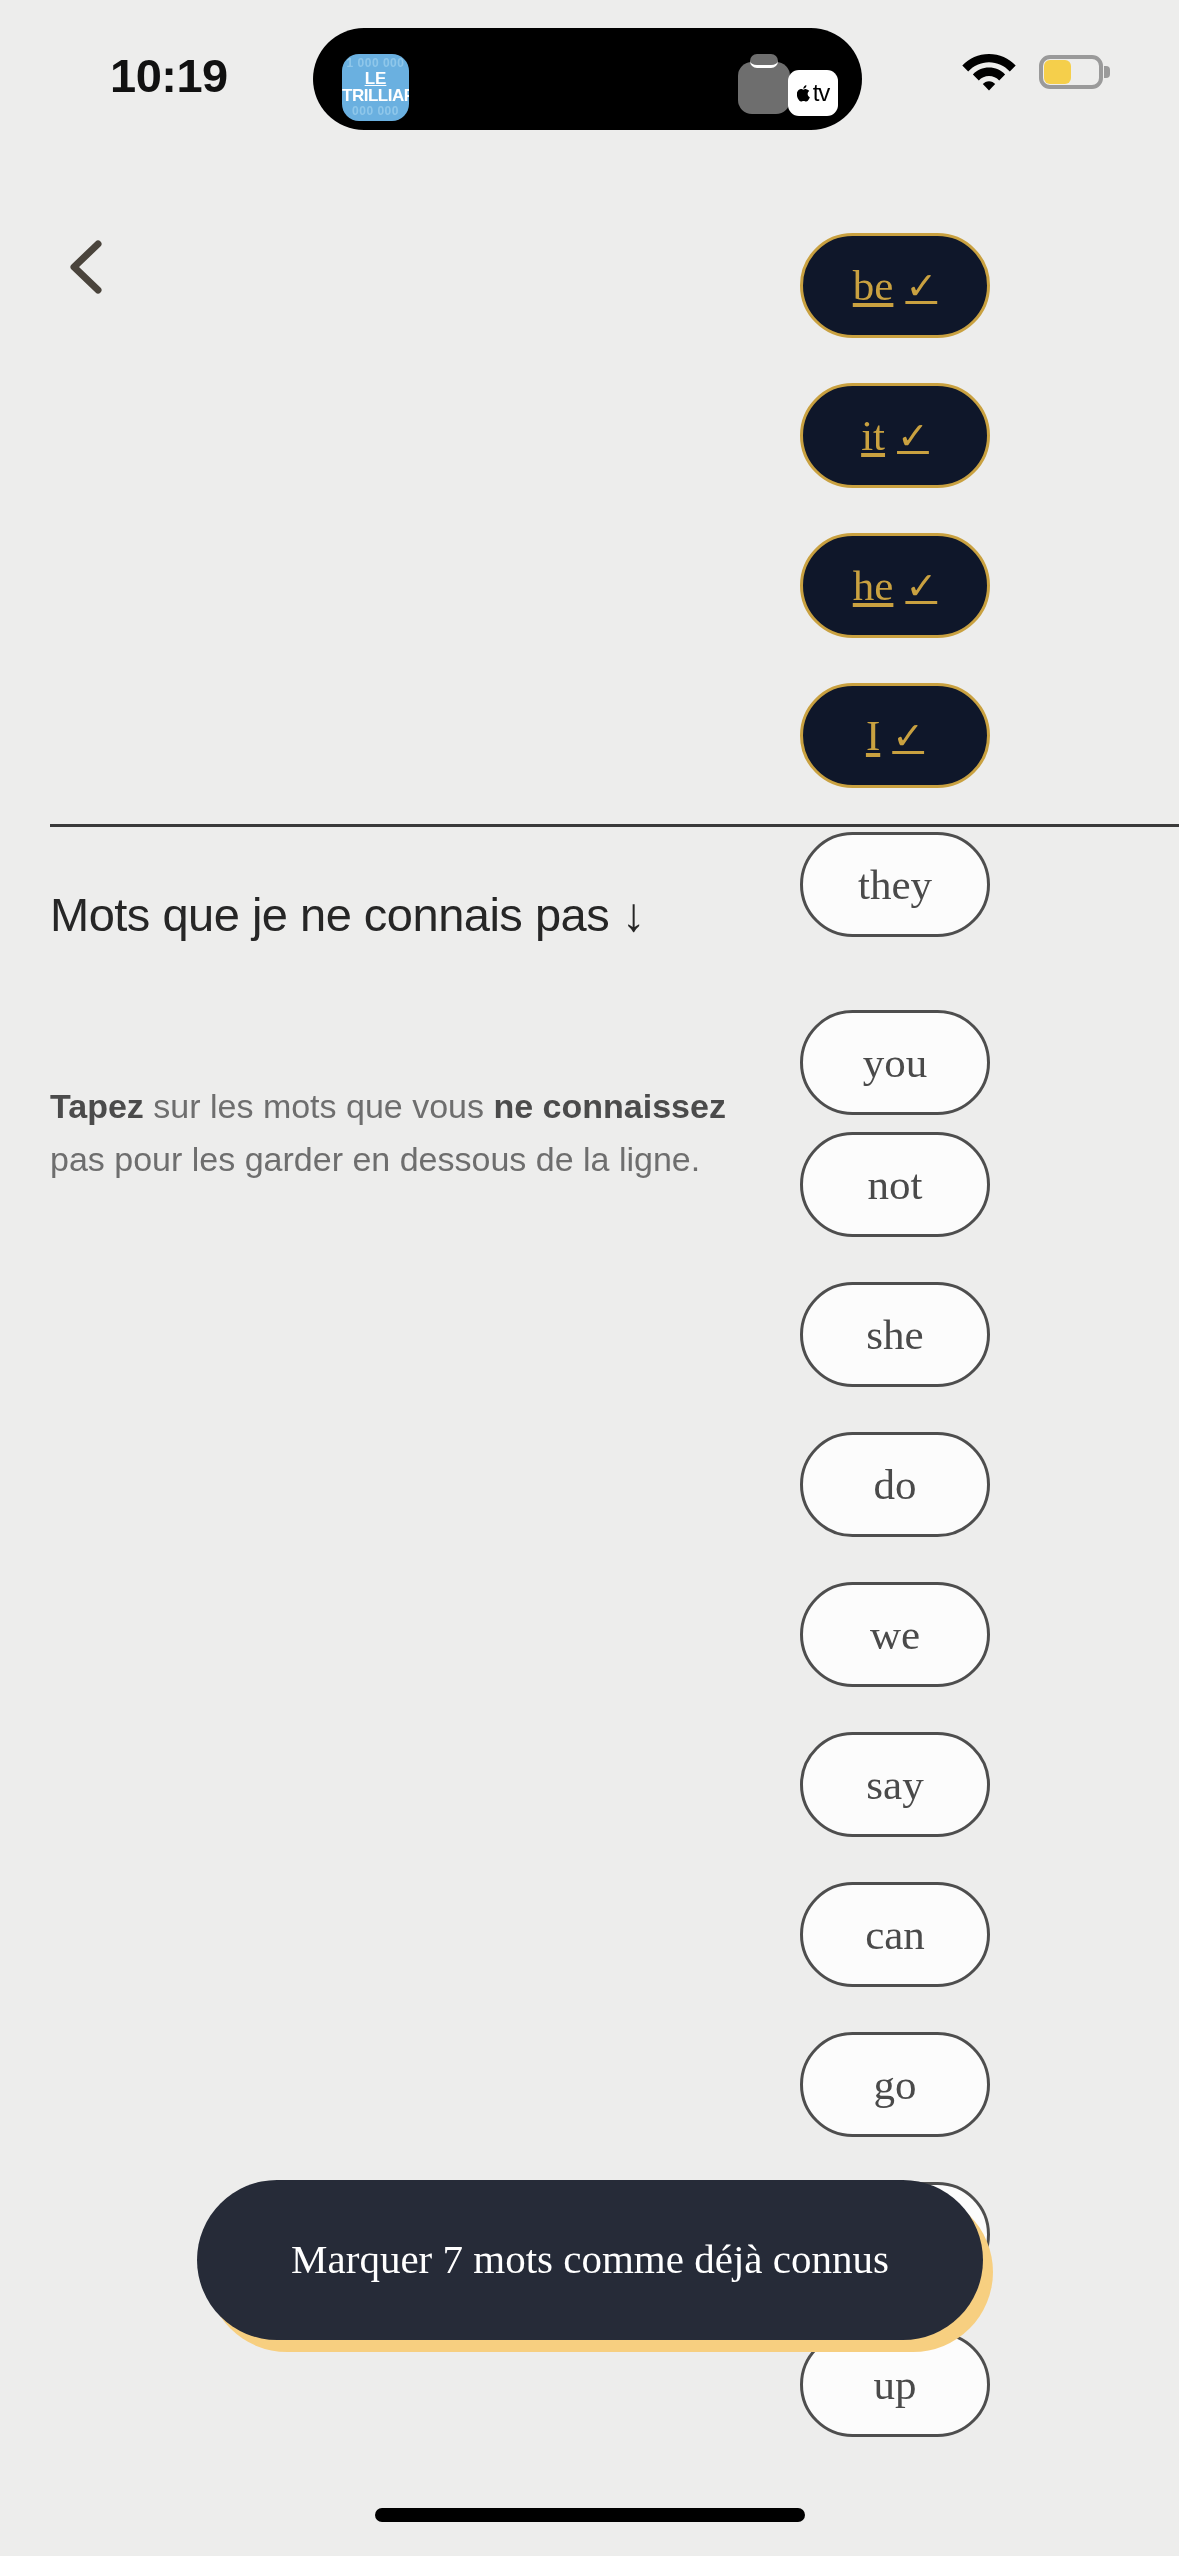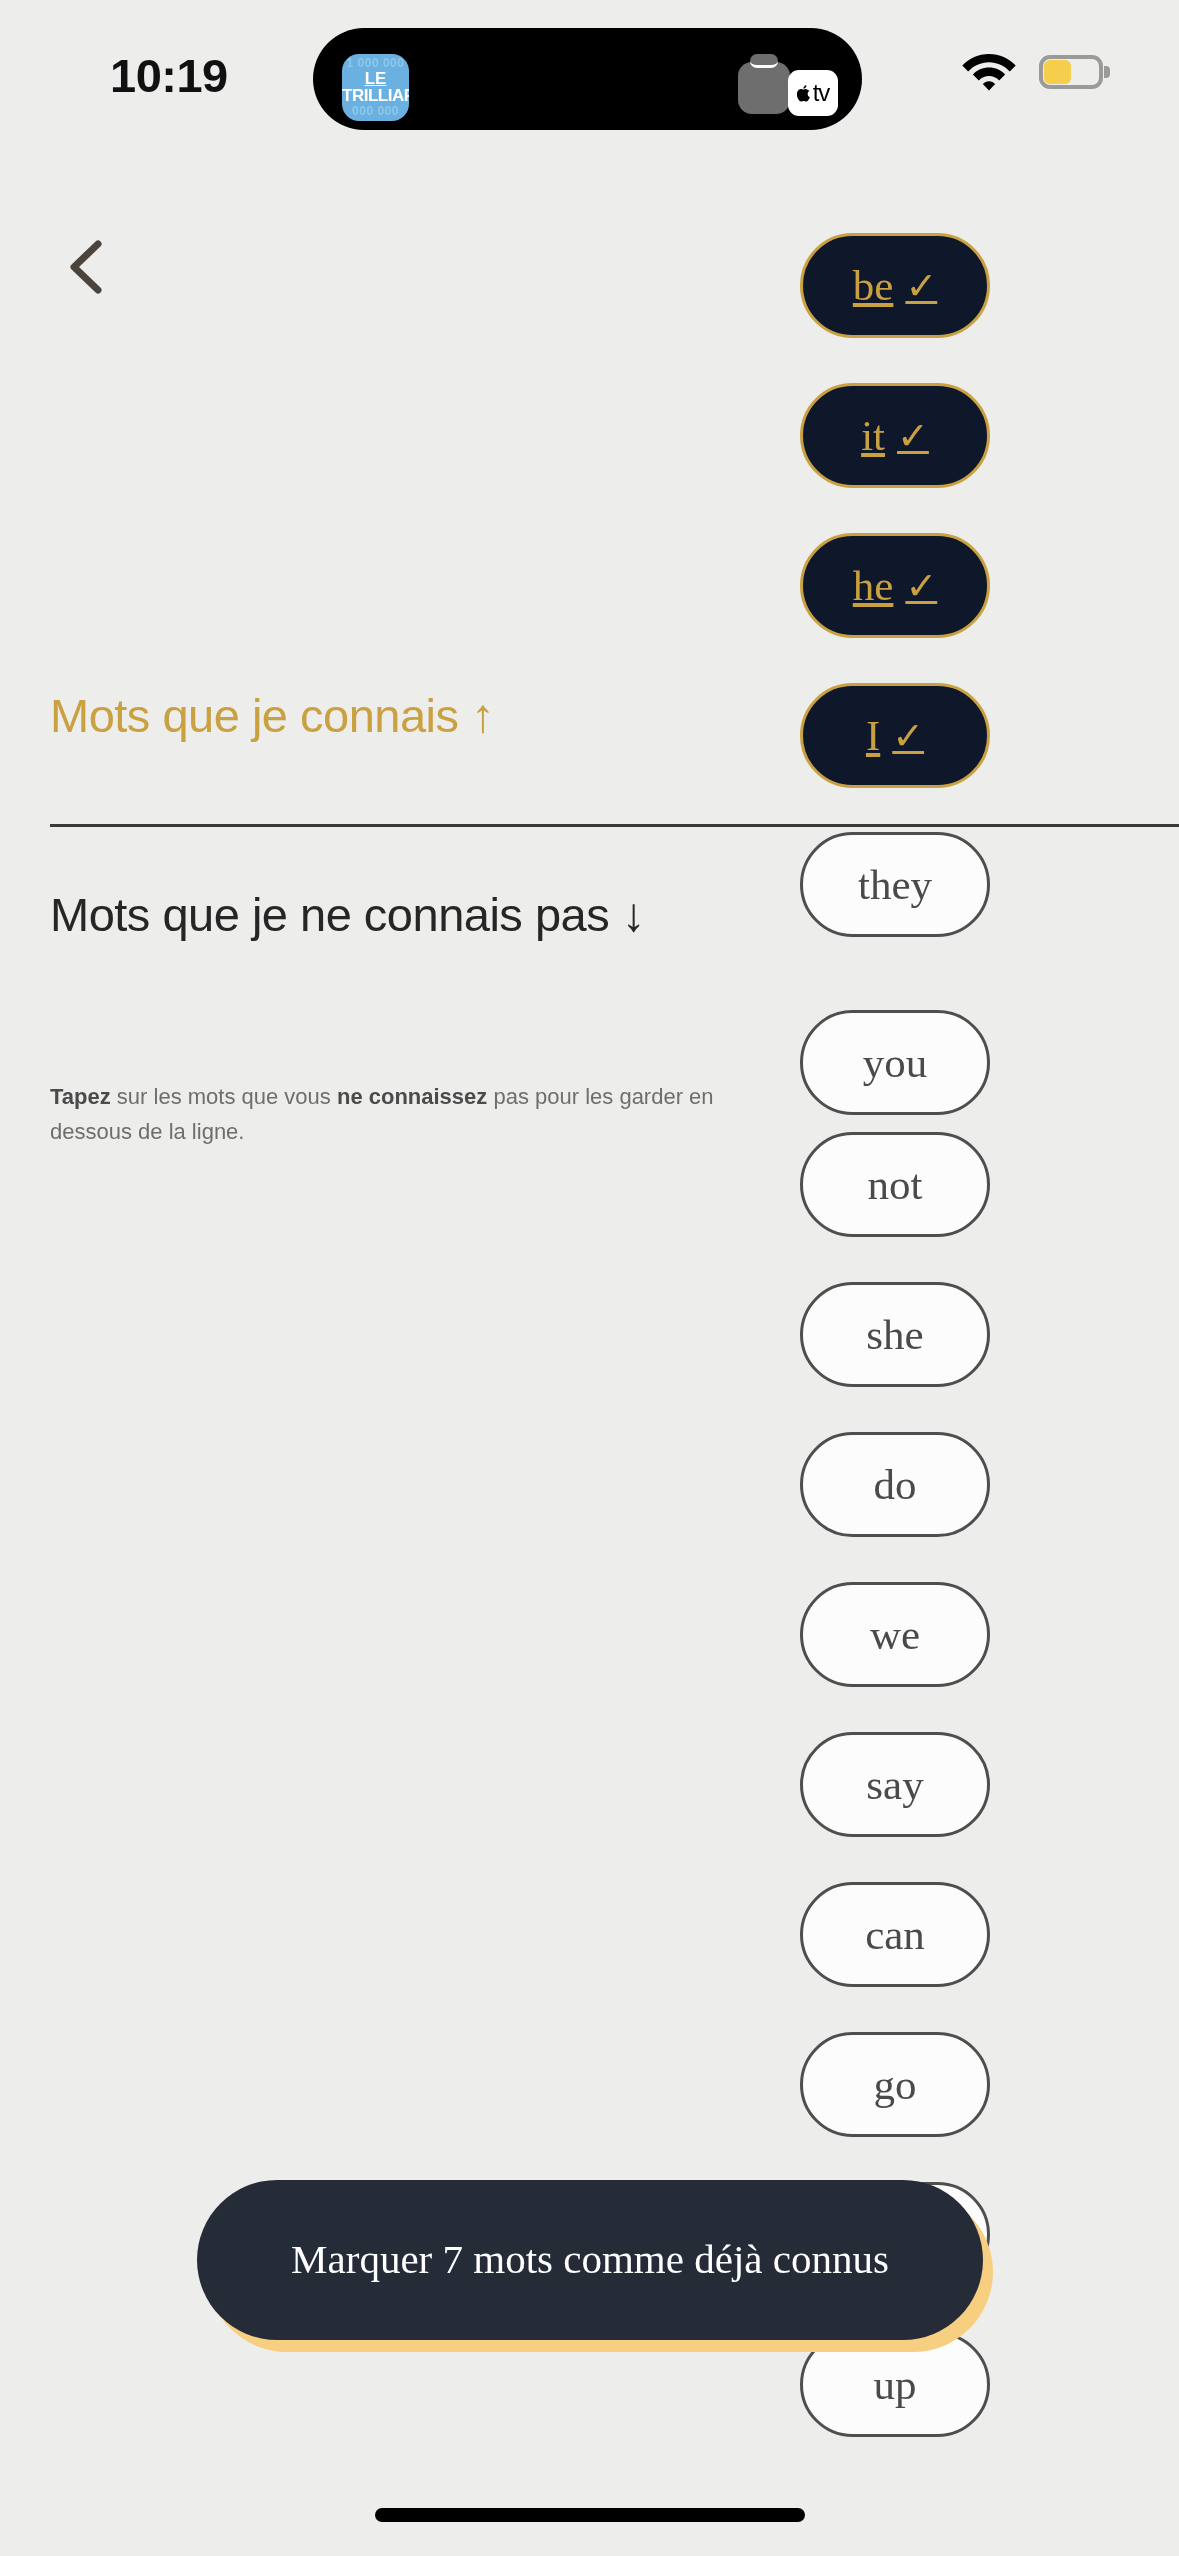--- a/index.html
+++ b/index.html
@@ -197,21 +197,21 @@
     font-family: "Liberation Sans", sans-serif;
     font-weight: 400;
     line-height: 1.5;
     letter-spacing: -0.5px;
   }
   #instruction {
     position: absolute;
     left: 50px;
     top: 1080px;
     width: 690px;
-    font-size: 22px;
+    font-size: 34px;
     line-height: 1.57;
     color: #6E6E6E;
     font-family: "Liberation Sans", sans-serif;
   }
   #instruction b {
     color: #4B4B4B;
     font-weight: bold;
   }
 
   
@@ -337,21 +337,20 @@
       <div id="battery-nub"></div>
     </div>
   </div>
 
   <div id="back-button">
     <svg width="110" height="110" viewBox="0 0 110 110">
       <path d="M68 32 L44 55 L68 78" fill="none" stroke="#4A443C" stroke-width="7" stroke-linecap="round" stroke-linejoin="round"></path>
     </svg>
   </div>
 
-  <div id="known-heading">Mots que je connais ↑</div>
 
   <div id="divider"></div>
 
   <div id="unknown-heading">Mots que je ne connais pas ↓</div>
 
   <div id="instruction">
     <b>Tapez</b><span> sur les mots que vous </span><b>ne connaissez</b><span> pas pour les garder en dessous de la ligne.</span>
   </div>
 
   <div id="word-list">

